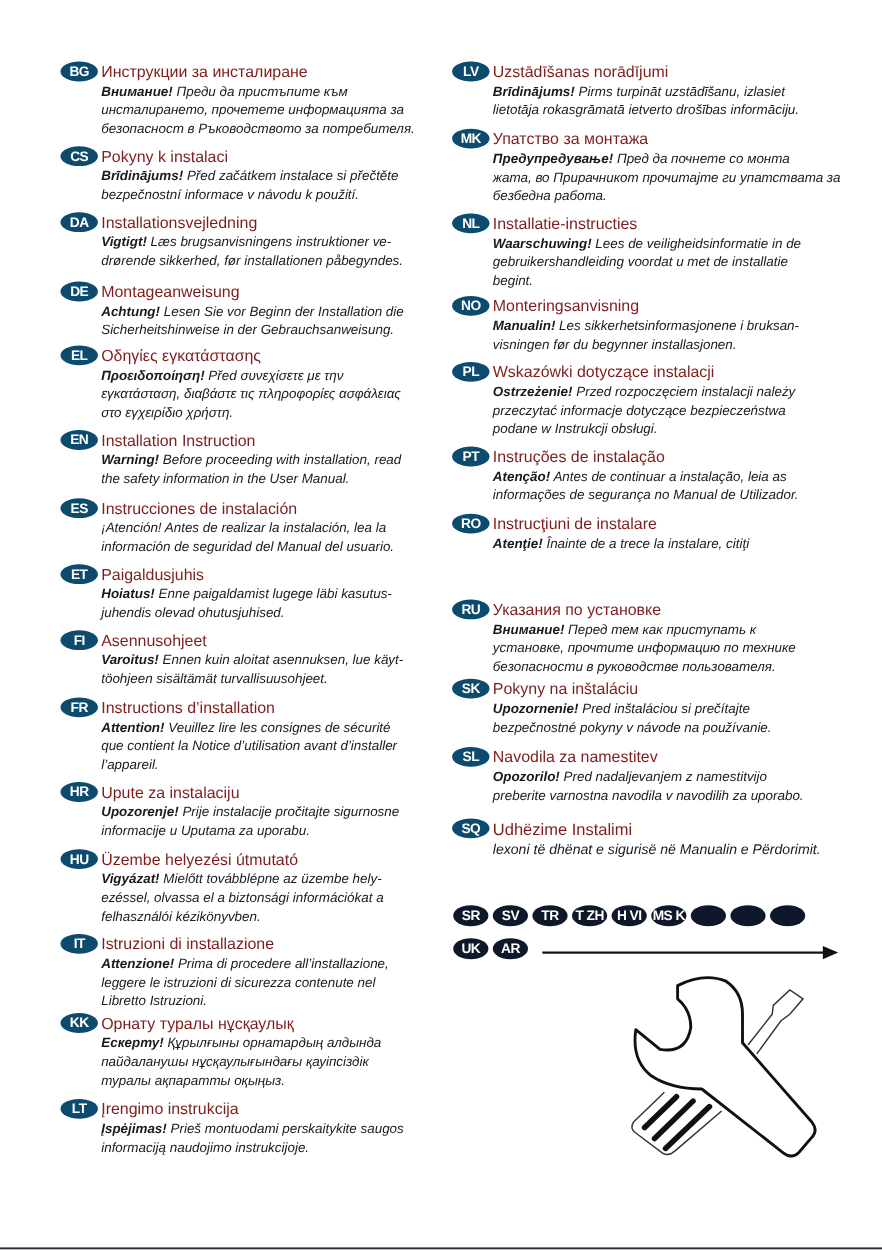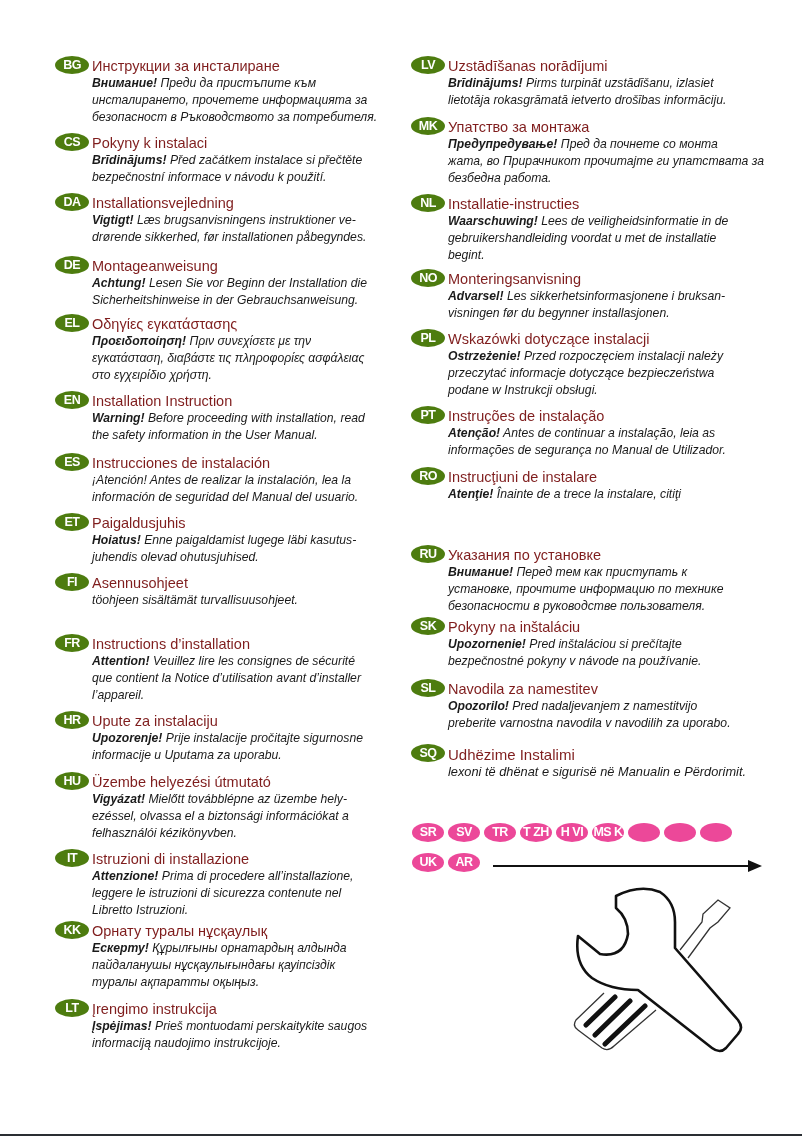--- a/index.html
+++ b/index.html
@@ -5,39 +5,39 @@
   html, body { margin:0; padding:0; }
   body {
     width:802px; height:1136px; background:#ffffff; position:relative; overflow:hidden;
     font-family:"Liberation Sans", sans-serif; color:#1a1a1a;
   }
   .entry { position:absolute; width:340px; }
   .entry.right { width:370px; }
   .badge {
     position:absolute; left:0; top:0;
     width:34px; height:18px; border-radius:50%;
-    background:#4d7c0f; color:#fff;
+    background:#0c4a6e; color:#fff;
     font-family:"Liberation Sans", sans-serif; font-weight:bold;
     font-size:12.5px; line-height:18px; text-align:center; letter-spacing:-0.5px;
   }
   .title {
     position:absolute; left:37px; top:2px; font-size:14.5px; line-height:17px; color:#7f1d1d; white-space:nowrap;
   }
   .title.small { font-size:15px; }
   .body {
     position:absolute; left:37px; top:19px; font-size:12.2px; line-height:17px; color:#1a1a1a;
     width:310px;
     font-style:italic;
   }
   .right .body { width:330px; }
   .body b { font-weight:bold; }
   .line { white-space:nowrap; display:block; }
   .badge-row { position:absolute; left:412px; }
   .badge-row .bb {
-    display:inline-block; width:32px; height:19px; border-radius:50%; background:#ec4899; color:#fff;
+    display:inline-block; width:32px; height:19px; border-radius:50%; background:#0f172a; color:#fff;
     font-weight:bold; font-size:12.5px; line-height:19px; text-align:center; margin-right:4px; letter-spacing:-0.5px;
     vertical-align:top; overflow:hidden;
   }
   .arrow-line { position:absolute; left:493px; top:865px; width:257px; height:2px; background:#111; }
   .arrow-head { position:absolute; left:748px; top:860px; width:0; height:0;
     border-top:6px solid transparent; border-bottom:6px solid transparent; border-left:14px solid #111; }
   .tools { position:absolute; left:520px; top:870px; width:260px; height:200px; }
   .bottom-bar { position:absolute; left:0; top:1134px; width:802px; height:2px; background:#2a2e33; }
 </style>
 </head>
@@ -74,21 +74,21 @@
       <div class="title">Montageanweisung</div>
       <div class="body">
         <span class="line"><b>Achtung!</b> <span>Lesen Sie vor Beginn der Installation die</span></span>
         <span class="line"><span>Sicherheitshinweise in der Gebrauchsanweisung.</span></span>
       </div>
     </div>
     <div class="entry" style="top: 314px; left: 55px;">
       <div class="badge">EL</div>
       <div class="title">Οδηγίες εγκατάστασης</div>
       <div class="body">
-        <span class="line"><b>Προειδοποίηση!</b> <span>Πριν συνεχίσετε με την</span></span>
+        <span class="line"><b>Προειδοποίηση!</b> <span>Před συνεχίσετε με την</span></span>
         <span class="line"><span>εγκατάσταση, διαβάστε τις πληροφορίες ασφάλειας</span></span>
         <span class="line"><span>στο εγχειρίδιο χρήστη.</span></span>
       </div>
     </div>
     <div class="entry" style="top: 391px; left: 55px;">
       <div class="badge">EN</div>
       <div class="title">Installation Instruction</div>
       <div class="body">
         <span class="line"><b>Warning!</b> <span>Before proceeding with installation, read</span></span>
         <span class="line"><span>the safety information in the User Manual.</span></span>
@@ -107,20 +107,21 @@
       <div class="title">Paigaldusjuhis</div>
       <div class="body">
         <span class="line"><b>Hoiatus!</b> <span>Enne paigaldamist lugege läbi kasutus-</span></span>
         <span class="line"><span>juhendis olevad ohutusjuhised.</span></span>
       </div>
     </div>
     <div class="entry" style="top: 573px; left: 55px;">
       <div class="badge">FI</div>
       <div class="title">Asennusohjeet</div>
       <div class="body">
+        <span class="line"><b>Varoitus!</b> <span>Ennen kuin aloitat asennuksen, lue käyt-</span></span>
         <span class="line"><span>töohjeen sisältämät turvallisuusohjeet.</span></span>
       </div>
     </div>
     <div class="entry" style="top: 634px; left: 55px;">
       <div class="badge">FR</div>
       <div class="title">Instructions d’installation</div>
       <div class="body">
         <span class="line"><b>Attention!</b> <span>Veuillez lire les consignes de sécurité</span></span>
         <span class="line"><span>que contient la Notice d’utilisation avant d’installer</span></span>
         <span class="line"><span>l’appareil.</span></span>
@@ -194,21 +195,21 @@
       <div class="body">
         <span class="line"><b>Waarschuwing!</b> <span>Lees de veiligheidsinformatie in de</span></span>
         <span class="line"><span>gebruikershandleiding voordat u met de installatie</span></span>
         <span class="line"><span>begint.</span></span>
       </div>
     </div>
     <div class="entry right" style="top: 269px; left: 411px;">
       <div class="badge">NO</div>
       <div class="title">Monteringsanvisning</div>
       <div class="body">
-        <span class="line"><b>Advarsel!</b> <span>Les sikkerhetsinformasjonene i bruksan-</span></span>
+        <span class="line"><b>Manualin!</b> <span>Les sikkerhetsinformasjonene i bruksan-</span></span>
         <span class="line"><span>visningen før du begynner installasjonen.</span></span>
       </div>
     </div>
     <div class="entry right" style="top: 329px; left: 411px;">
       <div class="badge">PL</div>
       <div class="title">Wskazówki dotyczące instalacji</div>
       <div class="body">
         <span class="line"><b>Ostrzeżenie!</b> <span>Przed rozpoczęciem instalacji należy</span></span>
         <span class="line"><span>przeczytać informacje dotyczące bezpieczeństwa</span></span>
         <span class="line"><span>podane w Instrukcji obsługi.</span></span>

